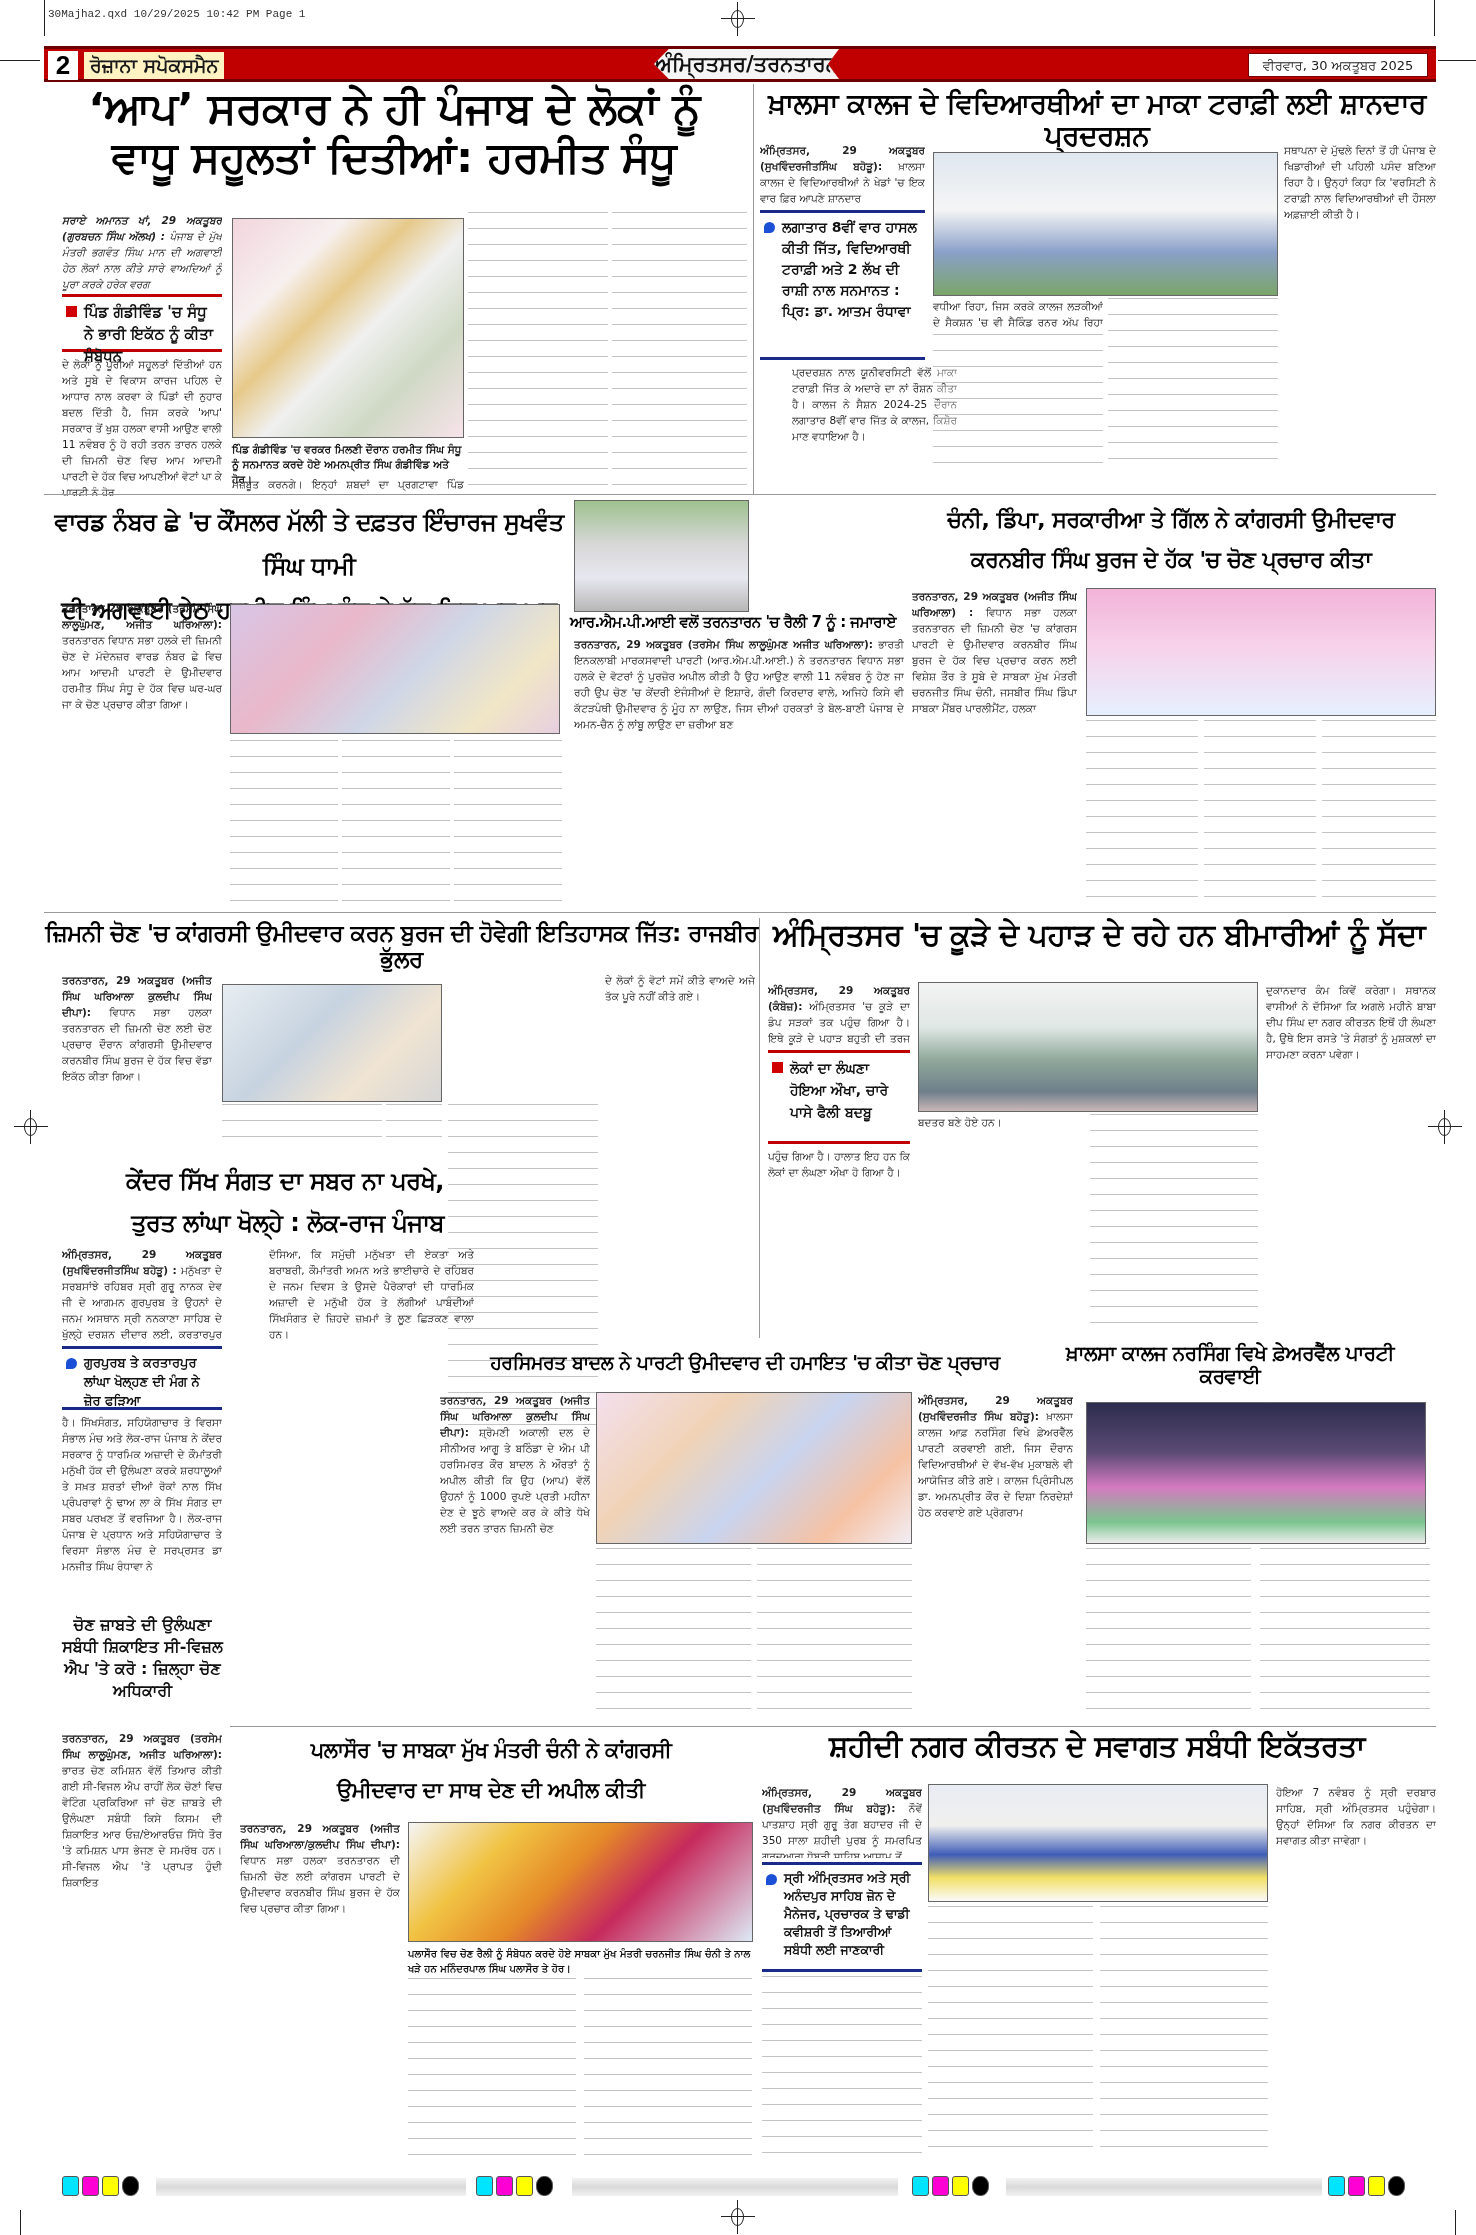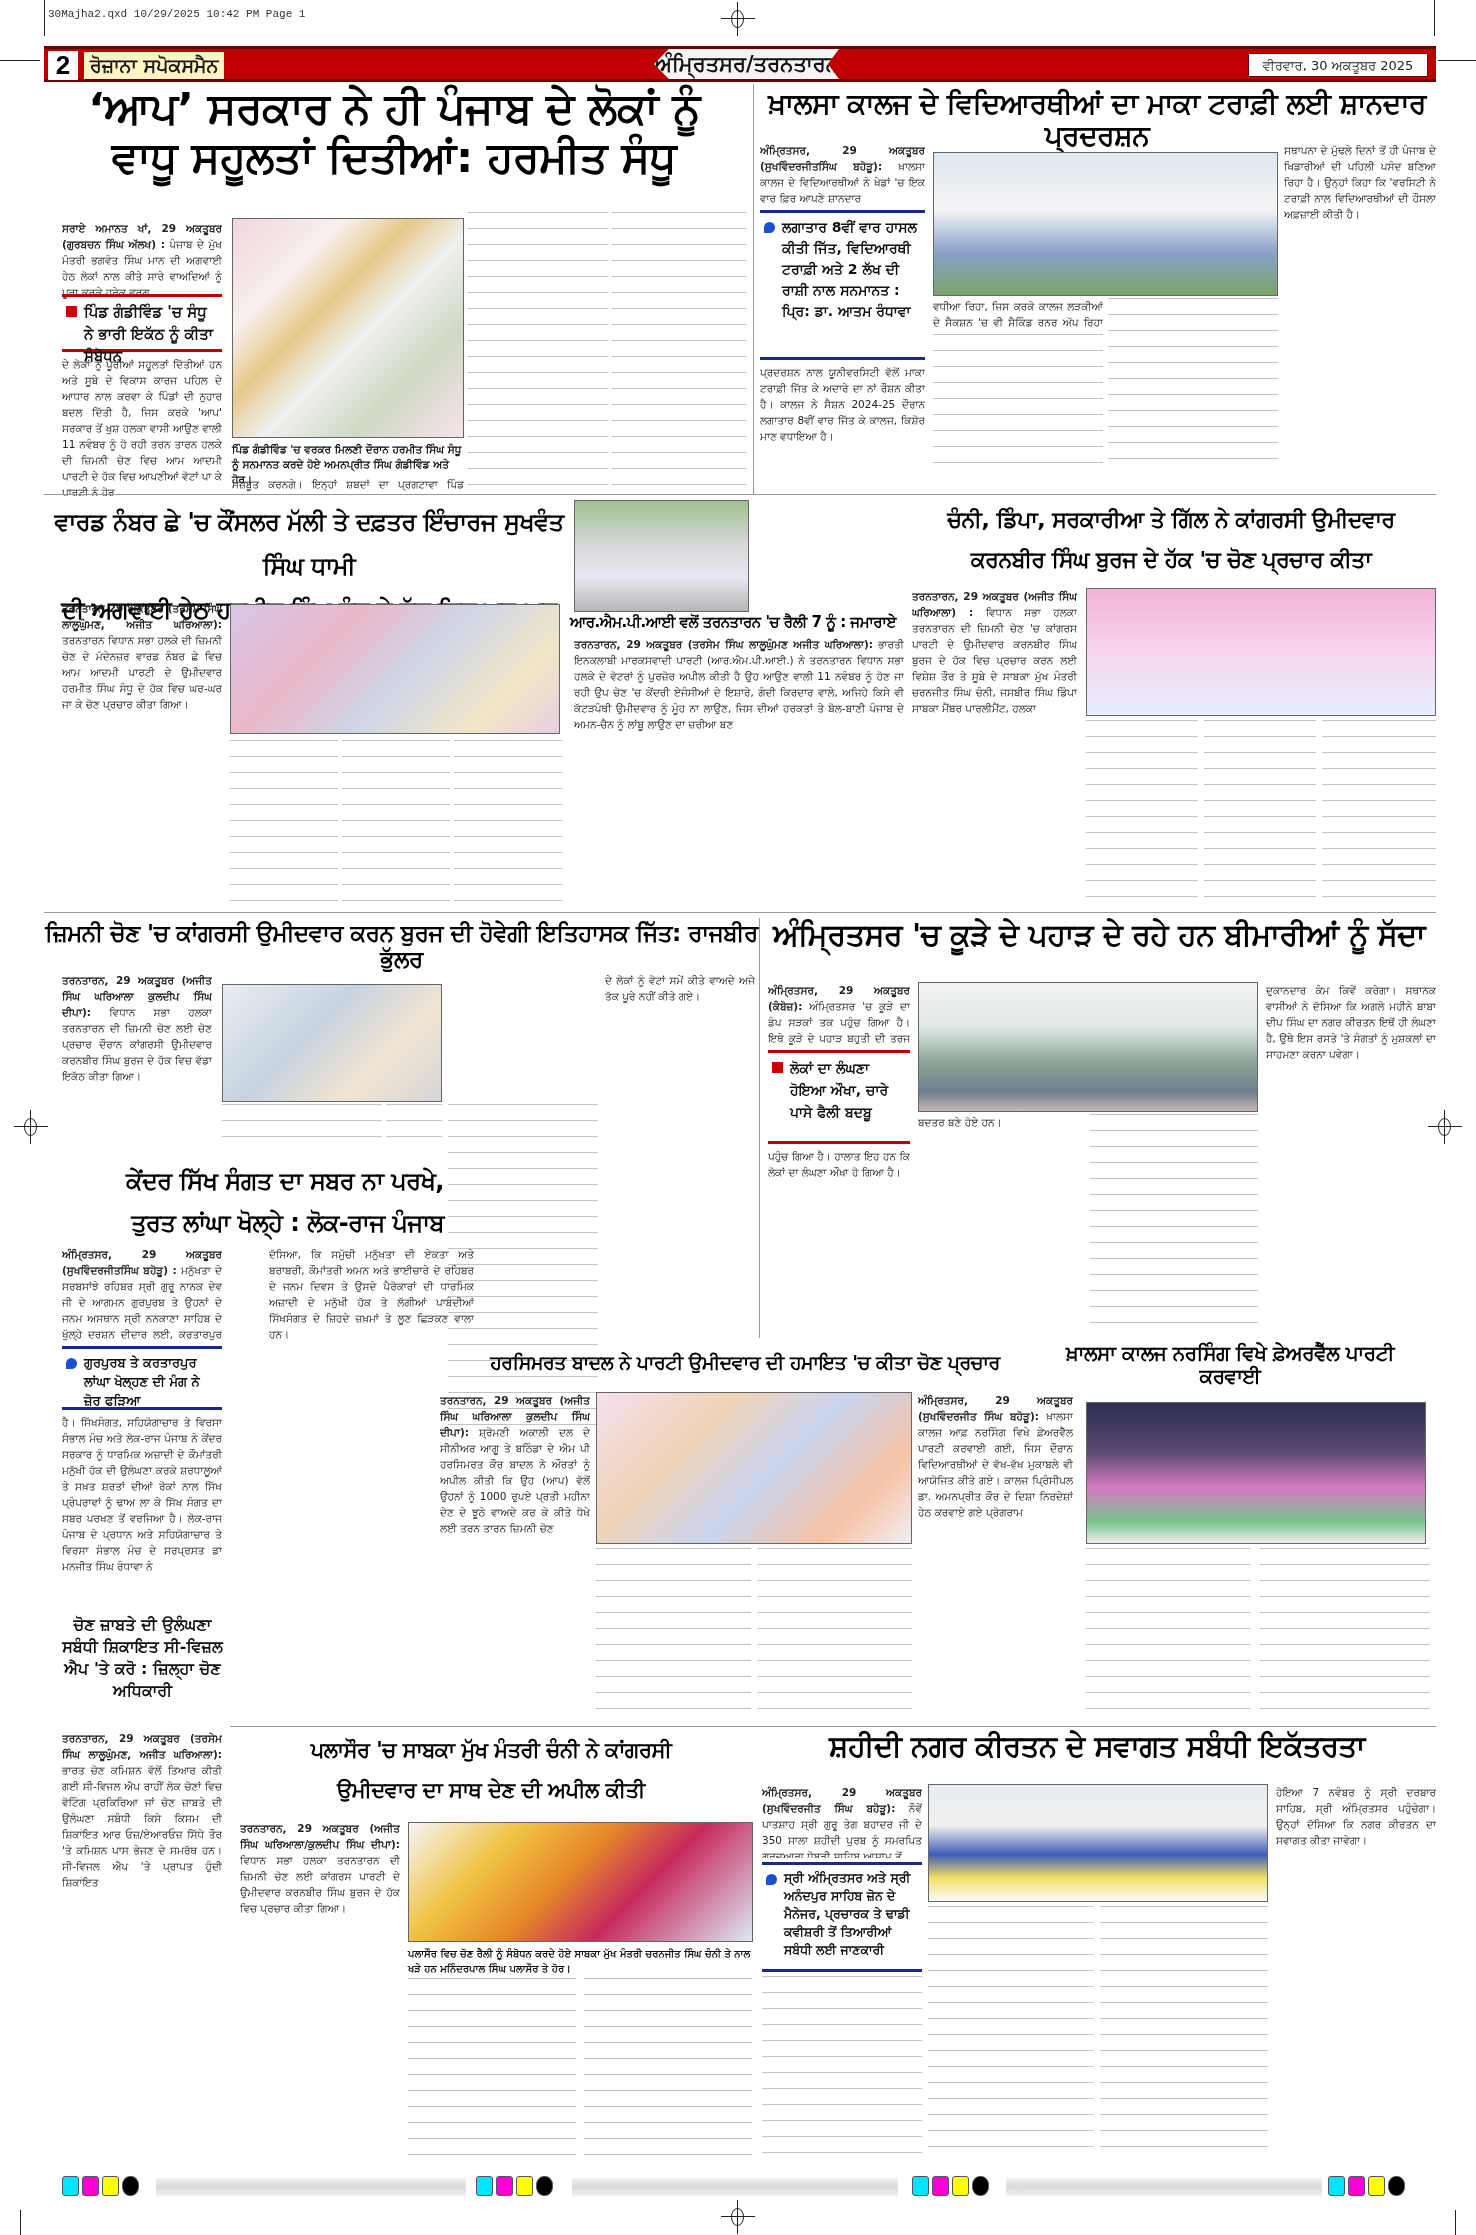--- a/index.html
+++ b/index.html
@@ -83,21 +83,21 @@
   <div class="paper-name">ਰੋਜ਼ਾਨਾ ਸਪੋਕਸਮੈਨ</div>
   <div class="section-tab">ਅੰਮ੍ਰਿਤਸਰ/ਤਰਨਤਾਰਨ</div>
   <div class="date-box">ਵੀਰਵਾਰ, 30 ਅਕਤੂਬਰ 2025</div>
 </header>
 
 <section>
   <h1 class="headline" style="left:44px;top:84px;width:700px;font-size:43px;">
     <span>‘ਆਪ’ ਸਰਕਾਰ ਨੇ ਹੀ ਪੰਜਾਬ ਦੇ ਲੋਕਾਂ ਨੂੰ</span><br>
     <span>ਵਾਧੂ ਸਹੂਲਤਾਂ ਦਿਤੀਆਂ: ਹਰਮੀਤ ਸੰਧੂ</span>
   </h1>
-  <div class="col-text" style="left:62px;top:220px;width:160px;height:82px;">
+  <div class="col-text" style="left:62px;top:212px;width:160px;height:82px;font-style:italic;">
     <span class="dateline">ਸਰਾਏ ਅਮਾਨਤ ਖਾਂ, 29 ਅਕਤੂਬਰ (ਗੁਰਬਚਨ ਸਿੰਘ ਅੱਲਖ) :</span>
     <span>ਪੰਜਾਬ ਦੇ ਮੁੱਖ ਮੰਤਰੀ ਭਗਵੰਤ ਸਿੰਘ ਮਾਨ ਦੀ ਅਗਵਾਈ ਹੇਠ ਲੋਕਾਂ ਨਾਲ ਕੀਤੇ ਸਾਰੇ ਵਾਅਦਿਆਂ ਨੂੰ ਪੂਰਾ ਕਰਕੇ ਹਰੇਕ ਵਰਗ</span>
   </div>
   <div class="pullquote" style="left:62px;top:294px;width:160px;height:58px;">
     <span class="bullet red"></span>
     <span>ਪਿੰਡ ਗੰਡੀਵਿੰਡ 'ਚ ਸੰਧੂ ਨੇ ਭਾਰੀ ਇਕੱਠ ਨੂੰ ਕੀਤਾ ਸੰਬੋਧਨ</span>
   </div>
   <div class="col-text" style="left:62px;top:356px;width:160px;height:140px;">
     <span>ਦੇ ਲੋਕਾਂ ਨੂੰ ਪੂਰੀਆਂ ਸਹੂਲਤਾਂ ਦਿੱਤੀਆਂ ਹਨ ਅਤੇ ਸੂਬੇ ਦੇ ਵਿਕਾਸ ਕਾਰਜ ਪਹਿਲ ਦੇ ਆਧਾਰ ਨਾਲ ਕਰਵਾ ਕੇ ਪਿੰਡਾਂ ਦੀ ਨੁਹਾਰ ਬਦਲ ਦਿੱਤੀ ਹੈ, ਜਿਸ ਕਰਕੇ 'ਆਪ' ਸਰਕਾਰ ਤੋਂ ਖੁਸ਼ ਹਲਕਾ ਵਾਸੀ ਆਉਣ ਵਾਲੀ 11 ਨਵੰਬਰ ਨੂੰ ਹੋ ਰਹੀ ਤਰਨ ਤਾਰਨ ਹਲਕੇ ਦੀ ਜ਼ਿਮਨੀ ਚੋਣ ਵਿਚ ਆਮ ਆਦਮੀ ਪਾਰਟੀ ਦੇ ਹੱਕ ਵਿਚ ਆਪਣੀਆਂ ਵੋਟਾਂ ਪਾ ਕੇ ਪਾਰਟੀ ਨੂੰ ਹੋਰ</span>
   </div>
@@ -119,21 +119,21 @@
 <section>
   <h1 class="headline" style="left:752px;top:88px;width:690px;font-size:28px;">ਖ਼ਾਲਸਾ ਕਾਲਜ ਦੇ ਵਿਦਿਆਰਥੀਆਂ ਦਾ ਮਾਕਾ ਟਰਾਫ਼ੀ ਲਈ ਸ਼ਾਨਦਾਰ ਪ੍ਰਦਰਸ਼ਨ</h1>
   <div class="col-text" style="left:760px;top:142px;width:165px;height:64px;">
     <span class="dateline">ਅੰਮ੍ਰਿਤਸਰ, 29 ਅਕਤੂਬਰ (ਸੁਖਵਿੰਦਰਜੀਤਸਿੰਘ ਬਹੋੜੂ):</span>
     <span>ਖ਼ਾਲਸਾ ਕਾਲਜ ਦੇ ਵਿਦਿਆਰਥੀਆਂ ਨੇ ਖੇਡਾਂ 'ਚ ਇਕ ਵਾਰ ਫ਼ਿਰ ਆਪਣੇ ਸ਼ਾਨਦਾਰ</span>
   </div>
   <div class="pullquote blue" style="left:760px;top:210px;width:165px;height:150px;font-size:14px;line-height:21px;">
     <span class="bullet blue"></span>
     <span>ਲਗਾਤਾਰ 8ਵੀਂ ਵਾਰ ਹਾਸਲ ਕੀਤੀ ਜਿੱਤ, ਵਿਦਿਆਰਥੀ ਟਰਾਫ਼ੀ ਅਤੇ 2 ਲੱਖ ਦੀ ਰਾਸ਼ੀ ਨਾਲ ਸਨਮਾਨਤ : ਪ੍ਰਿ: ਡਾ. ਆਤਮ ਰੰਧਾਵਾ</span>
   </div>
-  <div class="col-text" style="left:760px;top:364px;width:165px;height:106px;">
+  <div class="col-text" style="left:792px;top:364px;width:165px;height:106px;">
     <span>ਪ੍ਰਦਰਸ਼ਨ ਨਾਲ ਯੂਨੀਵਰਸਿਟੀ ਵੱਲੋਂ ਮਾਕਾ ਟਰਾਫ਼ੀ ਜਿੱਤ ਕੇ ਅਦਾਰੇ ਦਾ ਨਾਂ ਰੌਸ਼ਨ ਕੀਤਾ ਹੈ। ਕਾਲਜ ਨੇ ਸੈਸ਼ਨ 2024-25 ਦੌਰਾਨ ਲਗਾਤਾਰ 8ਵੀਂ ਵਾਰ ਜਿੱਤ ਕੇ ਕਾਲਜ, ਕਿਸ਼ੋਰ ਮਾਣ ਵਧਾਇਆ ਹੈ।</span>
   </div>
   <div class="photo ph-trophy" style="left:933px;top:152px;width:345px;height:144px;"></div>
   <div class="col-text" style="left:933px;top:298px;width:170px;height:34px;">
     <span>ਵਧੀਆ ਰਿਹਾ, ਜਿਸ ਕਰਕੇ ਕਾਲਜ ਲੜਕੀਆਂ ਦੇ ਸੈਕਸ਼ਨ 'ਚ ਵੀ ਸੈਕਿੰਡ ਰਨਰ ਅੱਪ ਰਿਹਾ ਹੈ।</span>
   </div>
   <div class="col-text" style="left:933px;top:334px;width:170px;height:136px;">
       <span class="filler"></span>
     </div>
   <div class="col-text" style="left:1108px;top:298px;width:170px;height:172px;">

